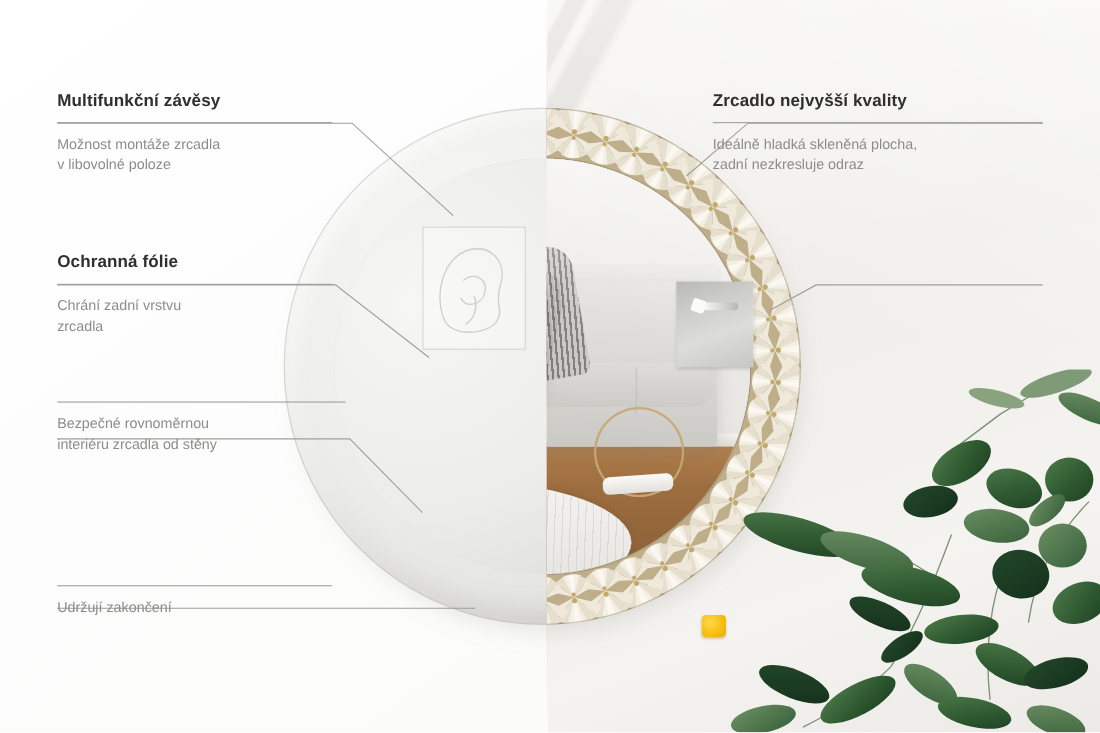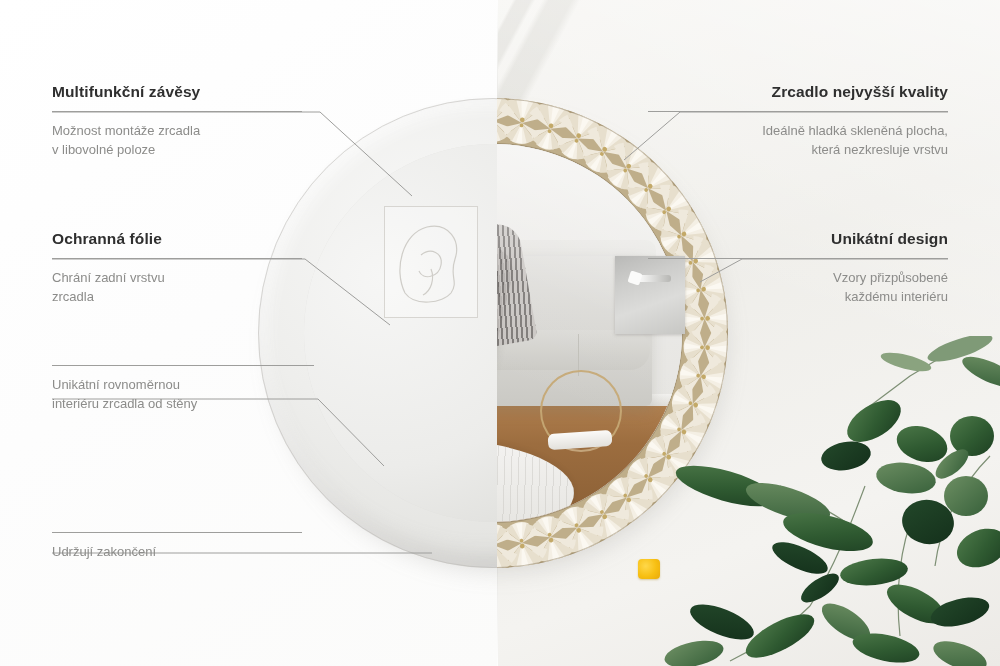--- a/index.html
+++ b/index.html
@@ -197,21 +197,21 @@
 
   
   .label{position:absolute;}
   .label h3{
     margin:0;font-size:15.5px;font-weight:700;color:#2f2f2f;letter-spacing:.1px;line-height:1.32;
   }
   .label .rule{height:1px;background:#9e9e9c;margin:9px 0 10px 0;}
   .label p{
     margin:0;font-size:13px;color:#8c8c8a;line-height:1.45;font-weight:400;
   }
-  .label.right{text-align:right;}
+  .label.right{text-align:left;}
 
   
   .plant{position:absolute;right:0;bottom:0;width:340px;height:330px;}
 </style>
 </head>
 <body>
 
 <div class="stage">
 
   <div class="bg-left"></div>
@@ -411,47 +411,39 @@
     <div class="rule"></div>
     <p>
       <span>Možnost montáže zrcadla</span><br>
       <span>v libovolné poloze</span>
     </p>
   </div>
 
   <div class="label" style="left:52px;top:356px;width:262px;">
     <div class="rule"></div>
     <p>
-      <span>Unikátní rovnoměrnou</span><br>
+      <span>Bezpečné rovnoměrnou</span><br>
       <span>interiéru zrcadla od stěny</span>
     </p>
   </div>
 
   <div class="label" style="left:52px;top:523px;width:250px;">
     <div class="rule"></div>
     <p>Udržují zakončení</p>
   </div>
 
   <div class="label right" style="left:648px;top:82px;width:300px;">
     <h3>Zrcadlo nejvyšší kvality</h3>
     <div class="rule"></div>
     <p>
       <span>Ideálně hladká skleněná plocha,</span><br>
-      <span>která nezkresluje vrstvu</span>
+      <span>zadní nezkresluje odraz</span>
     </p>
   </div>
 
-  <div class="label right" style="left:648px;top:229px;width:300px;">
-    <h3>Unikátní design</h3>
-    <div class="rule"></div>
-    <p>
-      <span>Vzory přizpůsobené</span><br>
-      <span>každému interiéru</span>
-    </p>
-  </div>
 
   <svg class="plant" viewBox="0 0 340 330">
     <defs>
       <linearGradient id="lf1" x1="0" y1="0" x2="1" y2="1">
         <stop offset="0%" stop-color="#4e7a4a"></stop>
         <stop offset="55%" stop-color="#2f5a31"></stop>
         <stop offset="100%" stop-color="#1d3f22"></stop>
       </linearGradient>
       <linearGradient id="lf2" x1="0" y1="0" x2="1" y2="1">
         <stop offset="0%" stop-color="#6d8f63"></stop>

